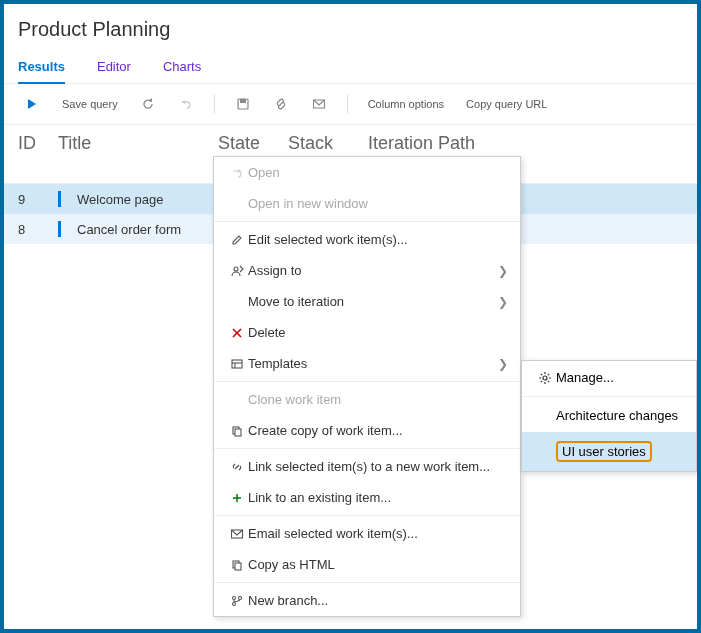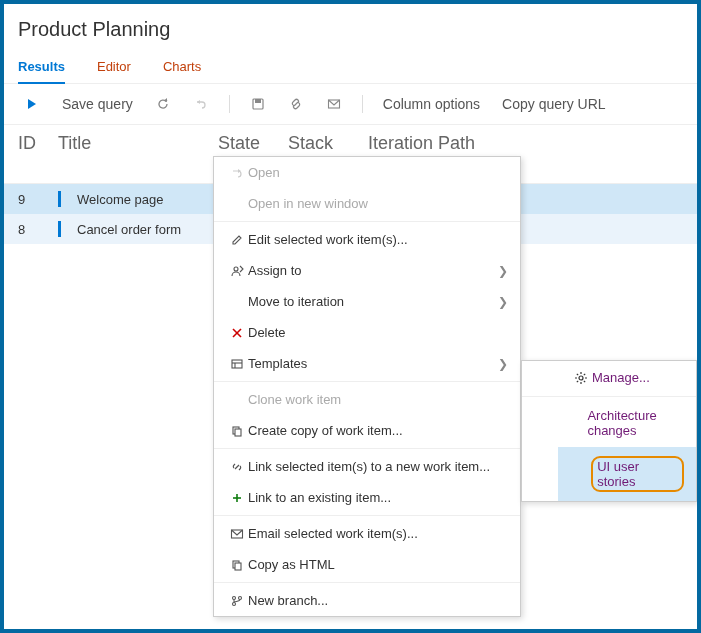--- a/index.html
+++ b/index.html
@@ -1,24 +1,24 @@
 <!DOCTYPE html>
 <html><head>
 <meta charset="utf-8">
 <style>
 * { box-sizing: border-box; margin: 0; padding: 0; font-family: "Segoe UI", Arial, sans-serif; }
 body { background: #fff; }
 .frame { width: 701px; height: 633px; border: 4px solid #0369a1; position: relative; overflow: hidden; }
 .header { padding: 14px 14px 8px 14px; }
 .title { font-size: 20px; color: #333; font-weight: 400; }
 .tabs { display: flex; gap: 32px; padding: 4px 14px 0 14px; border-bottom: 1px solid #eee; }
-.tab { font-size: 13px; color: #c2410c; padding: 6px 0 8px 0; cursor: pointer; }
+.tab { font-size: 13px; color: #6d28d9; padding: 6px 0 8px 0; cursor: pointer; }
 .tab.active { color: #0078d4; font-weight: 600; border-bottom: 2px solid #0078d4; margin-bottom: -1px; }
 .toolbar { display: flex; align-items: center; gap: 10px; padding: 8px 14px; border-bottom: 1px solid #eee; }
-.tool-btn { background: none; border: none; color: #555; font-size: 14px; padding: 4px 6px; cursor: pointer; display: flex; align-items: flex-end; gap: 4px; }
+.tool-btn { background: none; border: none; color: #555; font-size: 11px; padding: 4px 6px; cursor: pointer; display: flex; align-items: flex-end; gap: 4px; }
 .tool-icon { width: 16px; height: 16px; display: inline-flex; align-items: center; justify-content: center; color: #0078d4; }
 .tool-icon.gray { color: #888; }
 .tool-sep { width: 1px; height: 18px; background: #ddd; margin: 0 4px; }
 .grid-head { display: flex; padding: 8px 14px; border-bottom: 1px solid #eee; font-size: 18px; color: #666; }
 .col-id { width: 40px; }
 .col-title { width: 160px; }
 .col-state { width: 70px; }
 .col-stack { width: 80px; }
 .col-iter { flex: 1; }
 .grid-body { }
@@ -31,24 +31,24 @@
 .row-menu { color: #666; cursor: pointer; width: 20px; text-align: center; font-weight: bold; letter-spacing: 1px; }
 .context-menu { position: absolute; left: 209px; top: 152px; width: 308px; background: #fff; border: 1px solid #ccc; box-shadow: 2px 2px 6px rgba(0,0,0,0.15); z-index: 10; }
 .menu-item { display: flex; align-items: center; padding: 8px 12px; font-size: 13px; color: #333; cursor: pointer; }
 .menu-item.disabled { color: #aaa; }
 .menu-icon { width: 22px; display: inline-flex; align-items: center; justify-content: center; color: #555; }
 .menu-icon.gray { color: #bbb; }
 .menu-label { flex: 1; }
 .menu-arrow { color: #888; font-size: 12px; }
 .menu-sep { height: 1px; background: #eee; margin: 2px 0; }
 .submenu { position: absolute; left: 517px; top: 356px; width: 176px; background: #fff; border: 1px solid #ccc; box-shadow: 2px 2px 6px rgba(0,0,0,0.15); z-index: 11; }
-.sub-item { display: flex; align-items: center; padding: 9px 12px; font-size: 13px; color: #701a75; cursor: pointer; margin-left: 36px; }
+.sub-item { display: flex; align-items: center; padding: 9px 12px; font-size: 13px; color: #000000; cursor: pointer; }
 .sub-item.highlighted { background: #d0e7f7; }
 .sub-sep { height: 1px; background: #eee; margin: 2px 0; }
-.callout { display: inline-block; border: 2px solid #e68a00; border-radius: 9px; padding: 1px 4px; }
+.callout { display: inline-block; border: 2px solid #e68a00; border-radius: 4px; padding: 1px 4px; }
 svg { display: block; }
 </style>
 </head>
 <body>
 
 <div class="frame">
 
   <div class="header">
     <div class="title">Product Planning</div>
   </div>

